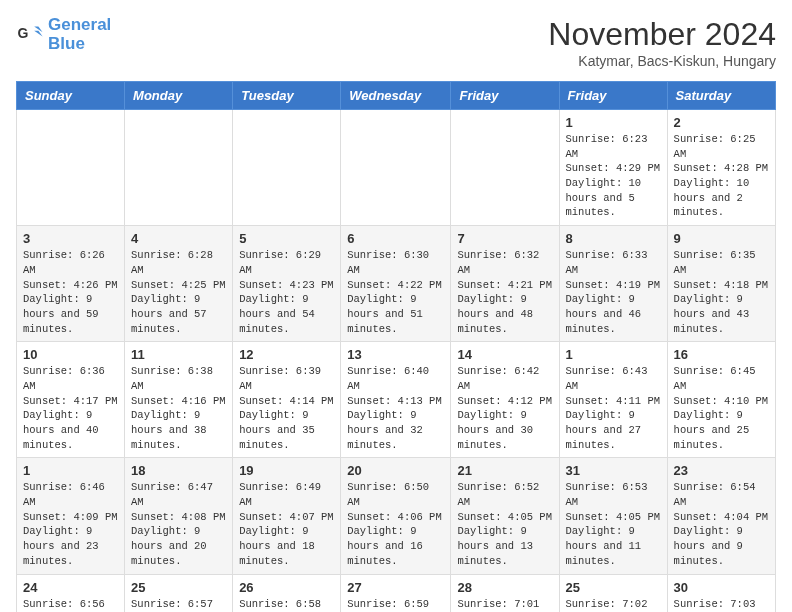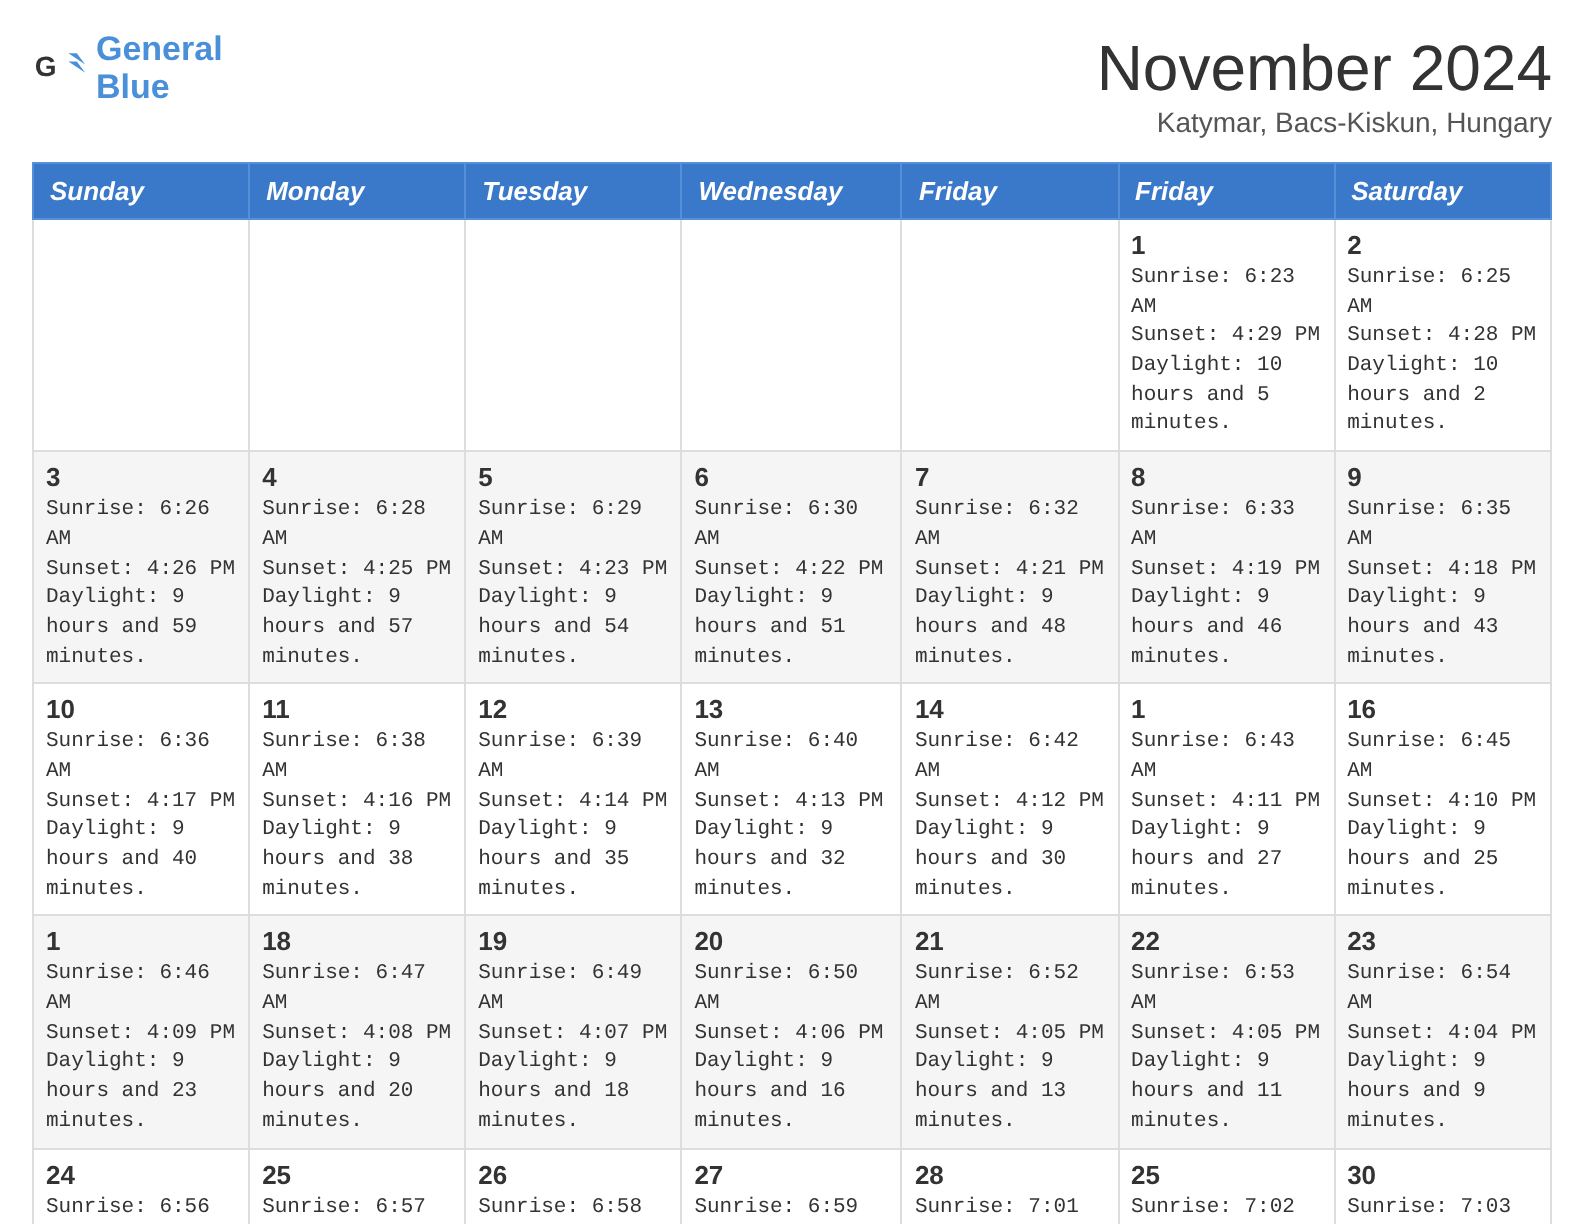--- a/index.html
+++ b/index.html
@@ -217,21 +217,21 @@
         </td>
         <td>
           <span class="day-number">20</span>
           <div class="day-info">Sunrise: 6:50 AM<br>Sunset: 4:06 PM<br>Daylight: 9 hours and 16 minutes.</div>
         </td>
         <td>
           <span class="day-number">21</span>
           <div class="day-info">Sunrise: 6:52 AM<br>Sunset: 4:05 PM<br>Daylight: 9 hours and 13 minutes.</div>
         </td>
         <td>
-          <span class="day-number">22</span>
+          <span class="day-number">31</span>
           <div class="day-info">Sunrise: 6:53 AM<br>Sunset: 4:05 PM<br>Daylight: 9 hours and 11 minutes.</div>
         </td>
         <td>
           <span class="day-number">23</span>
           <div class="day-info">Sunrise: 6:54 AM<br>Sunset: 4:04 PM<br>Daylight: 9 hours and 9 minutes.</div>
         </td>
       </tr>
       <tr>
         <td>
           <span class="day-number">24</span>

